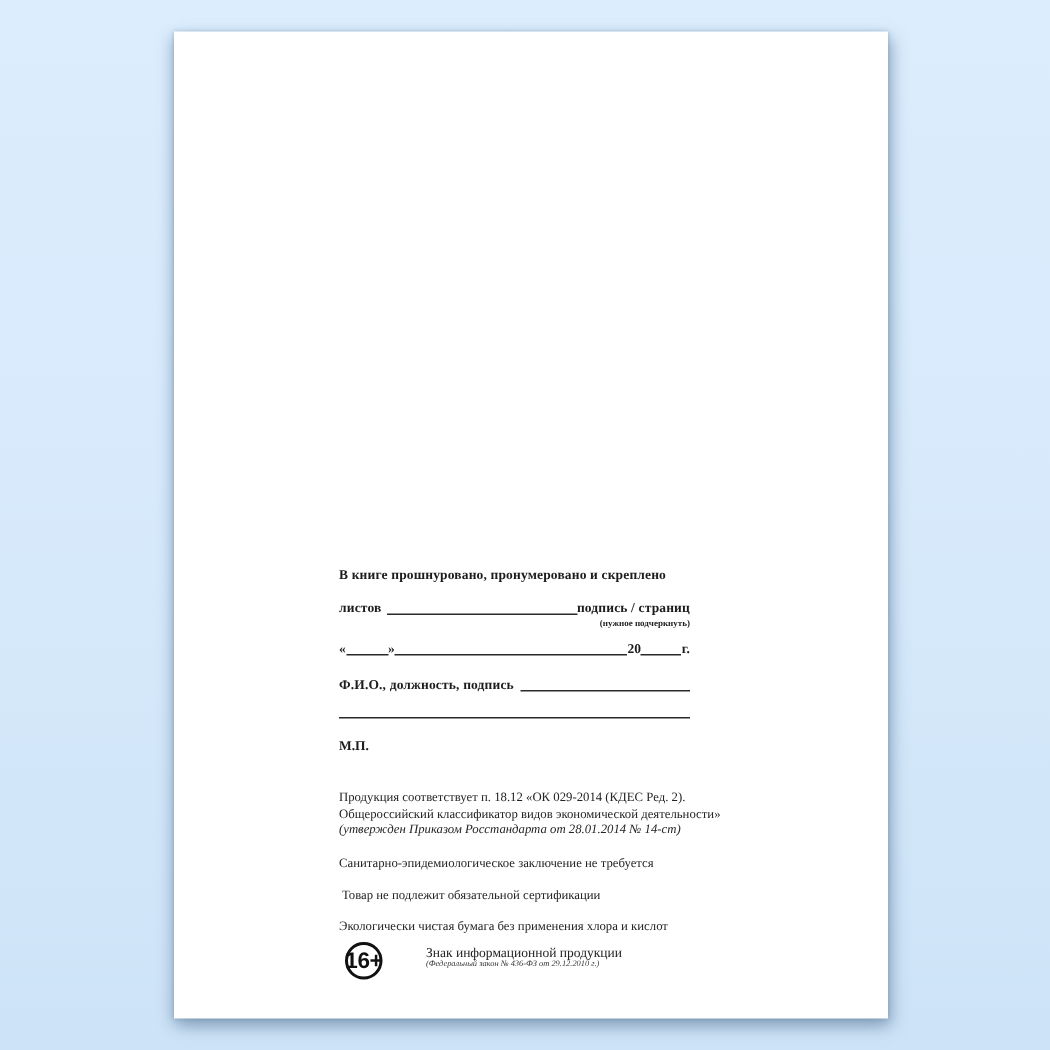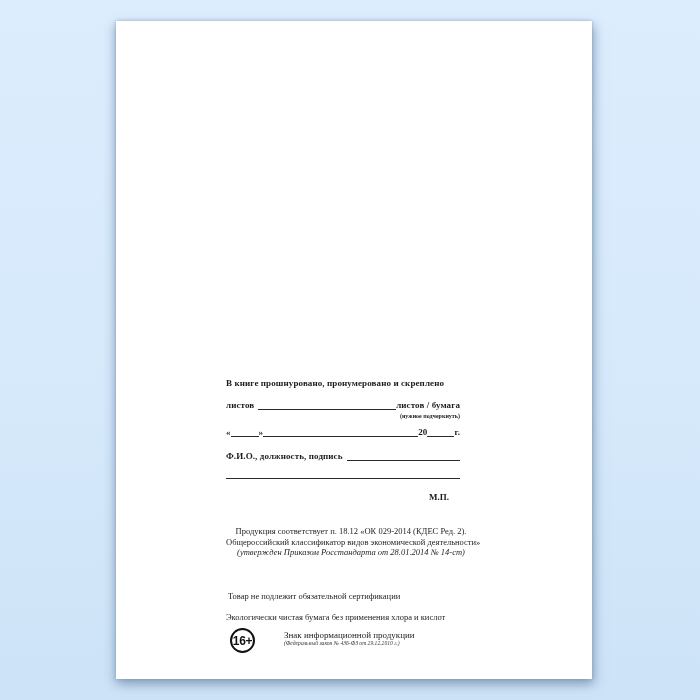--- a/index.html
+++ b/index.html
@@ -50,21 +50,21 @@
   }
   .rule {
     position: absolute;
     left: 110px; width: 234px;
     border-bottom: 1px solid #2a2a2a;
     height: 0;
   }
   .stamp {
     position: absolute;
     left: 110px; width: 234px;
-    text-align: right;
+    text-align: left;
     padding-right: 11px;
     font-size: 9px;
     font-weight: 700;
     color: #1c1c1c;
   }
   .para {
     position: absolute;
     left: 110px; width: 250px;
     font-size: 8.5px;
     line-height: 10.5px;
@@ -83,21 +83,21 @@
   }
   .badge {
     position: absolute;
     left: 114px; top: 607px;
     width: 25px; height: 25px;
     border: 2.6px solid #111;
     border-radius: 50%;
     display: flex;
     align-items: center;
     justify-content: center;
-    font-size: 12px;
+    font-size: 15px;
     font-weight: 700;
     font-family: "Liberation Sans", "DejaVu Sans", sans-serif;
     color: #111;
     background: #fff;
     letter-spacing: -0.3px;
   }
   .info-mark {
     position: absolute;
     left: 148px; top: 609px;
     color: #242424;
@@ -112,21 +112,21 @@
 
 <div class="paper">
 
   <div class="row" style="top:357px;">
     <span>В книге прошнуровано, пронумеровано и скреплено</span>
   </div>
 
   <div class="row" style="top:379px;">
     <span>листов</span>
     <span class="fill flex" style="margin-left:4px;"></span>
-    <span>листов / бумага</span>
+    <span>подпись / страниц</span>
   </div>
 
   <div class="note-small" style="top:392px;">(нужное подчеркнуть)</div>
 
   <div class="row" style="top:406px;">
     <span>«</span>
     <span class="fill" style="width:28px;"></span>
     <span>»</span>
     <span class="fill flex"></span>
     <span>20</span>
@@ -136,26 +136,27 @@
 
   <div class="row" style="top:430px;">
     <span>Ф.И.О., должность, подпись</span>
     <span class="fill flex" style="margin-left:4px;"></span>
   </div>
 
   <div class="rule" style="top:457px;"></div>
 
   <div class="stamp" style="top:471px;">М.П.</div>
 
-  <div class="para" style="top:505px;text-align:center;">
+  <div class="para" style="top:505px;">
     <div>Продукция соответствует п. 18.12 «ОК 029-2014 (КДЕС Ред. 2).</div>
     <div>Общероссийский классификатор видов экономической деятельности»</div>
     <div class="it">(утвержден Приказом Росстандарта от 28.01.2014 № 14-ст)</div>
   </div>
 
+  <div class="single" style="top:549px;">Санитарно-эпидемиологическое заключение не требуется</div>
 
   <div class="single" style="top:570px; left:112px;">Товар не подлежит обязательной сертификации</div>
 
   <div class="single" style="top:591px;">Экологически чистая бумага без применения хлора и кислот</div>
 
   <div class="badge">16+</div>
 
   <div class="info-mark">
     <div class="title">Знак информационной продукции</div>
     <div class="law">(Федеральный закон № 436-ФЗ от 29.12.2010 г.)</div>

